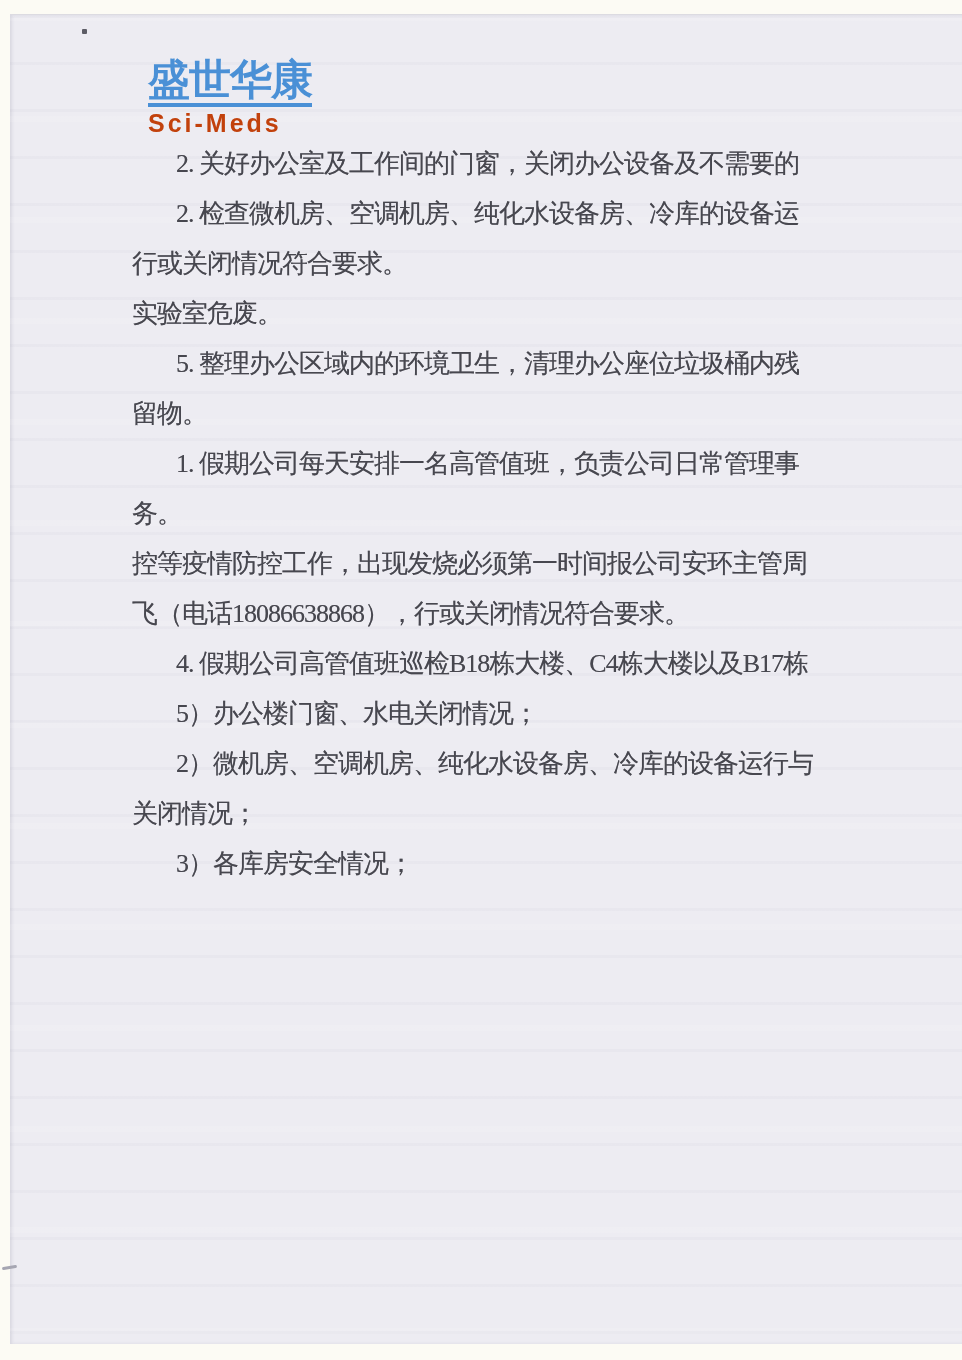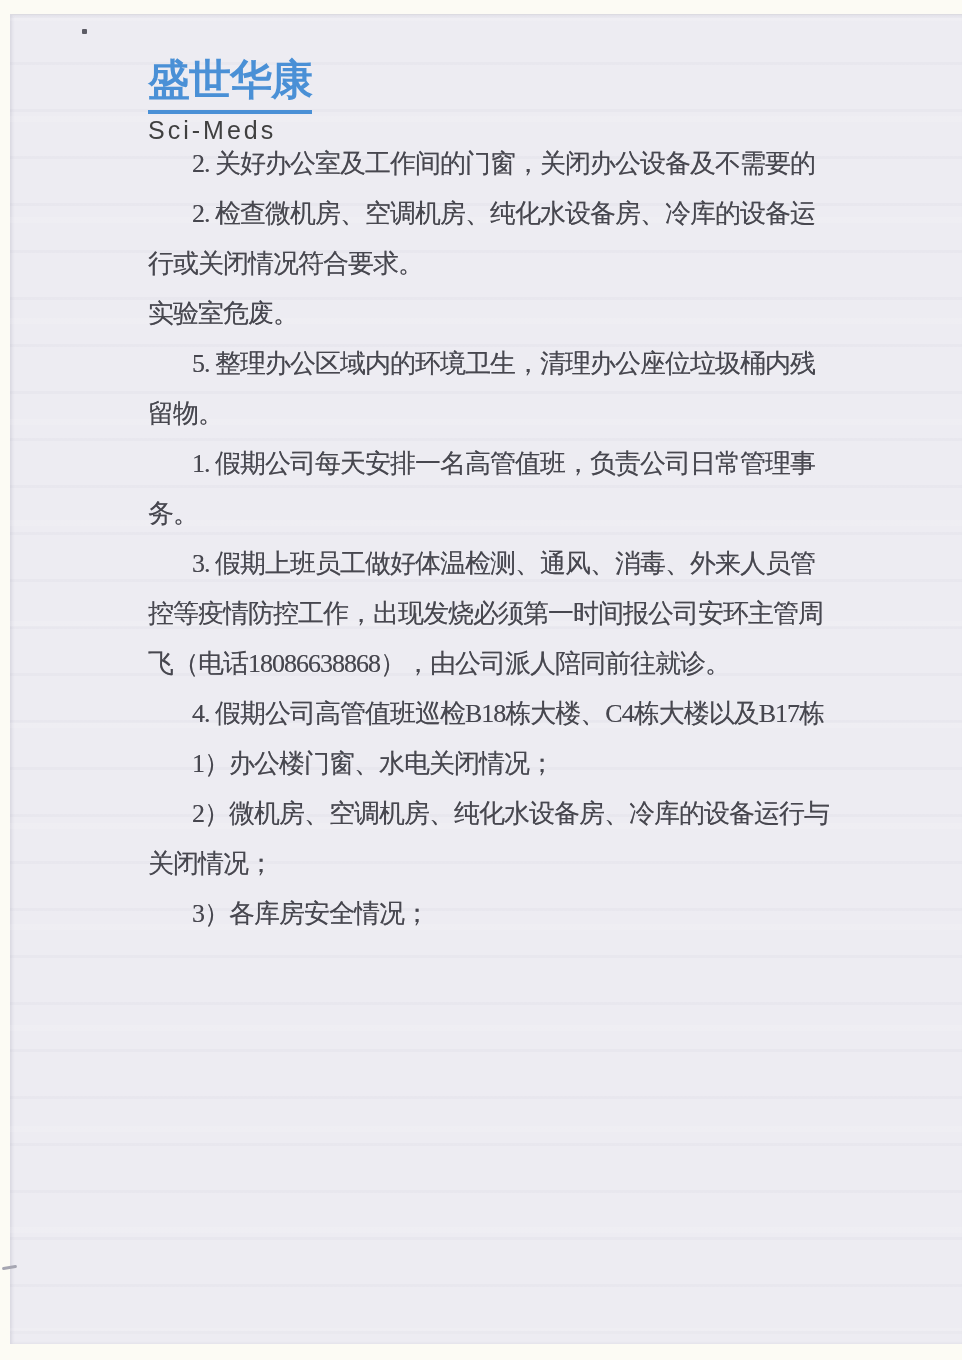--- a/index.html
+++ b/index.html
@@ -59,35 +59,35 @@
   }
   .logo-cn {
     display: inline-block;
     font-family: "Liberation Sans", "DejaVu Sans", sans-serif;
     font-weight: 900;
     font-size: 42px;
     line-height: 44px;
     color: #4a90d6;
     letter-spacing: -1px;
     border-bottom: 4px solid #4a90d6;
-    padding-bottom: 8px;
+    padding-bottom: 1px;
   }
   .logo-en {
     margin-top: 3px;
     font-family: "Liberation Sans", "DejaVu Sans", sans-serif;
-    font-weight: normal;
+    font-weight: bold;
     font-size: 25px;
     line-height: 26px;
     letter-spacing: 3px;
-    color: #404040;
+    color: #c2410c;
   }
   
   .doc {
     position: absolute;
-    left: 148px;
+    left: 132px;
     top: 139px;
     width: 690px;
   }
   .line {
     height: 50px;
     line-height: 50px;
     font-size: 26px;
     letter-spacing: -1px;
     color: #47474f;
     white-space: nowrap;
@@ -112,21 +112,20 @@
 
 <div class="doc">
   <div class="line indent">2. 关好办公室及工作间的门窗，关闭办公设备及不需要的</div>
   <div class="line indent">2. 检查微机房、空调机房、纯化水设备房、冷库的设备运</div>
   <div class="line">行或关闭情况符合要求。</div>
   <div class="line">实验室危废。</div>
   <div class="line indent">5. 整理办公区域内的环境卫生，清理办公座位垃圾桶内残</div>
   <div class="line">留物。</div>
   <div class="line indent">1. 假期公司每天安排一名高管值班，负责公司日常管理事</div>
   <div class="line">务。</div>
-  <div class="line indent">3. 假期上班员工做好体温检测、通风、消毒、外来人员管</div>
   <div class="line">控等疫情防控工作，出现发烧必须第一时间报公司安环主管周</div>
-  <div class="line">飞（电话18086638868），由公司派人陪同前往就诊。</div>
+  <div class="line">飞（电话18086638868），行或关闭情况符合要求。</div>
   <div class="line indent">4. 假期公司高管值班巡检B18栋大楼、C4栋大楼以及B17栋</div>
-  <div class="line indent">1）办公楼门窗、水电关闭情况；</div>
+  <div class="line indent">5）办公楼门窗、水电关闭情况；</div>
   <div class="line indent">2）微机房、空调机房、纯化水设备房、冷库的设备运行与</div>
   <div class="line">关闭情况；</div>
   <div class="line indent">3）各库房安全情况；</div>
 </div>
 
 </body></html>

